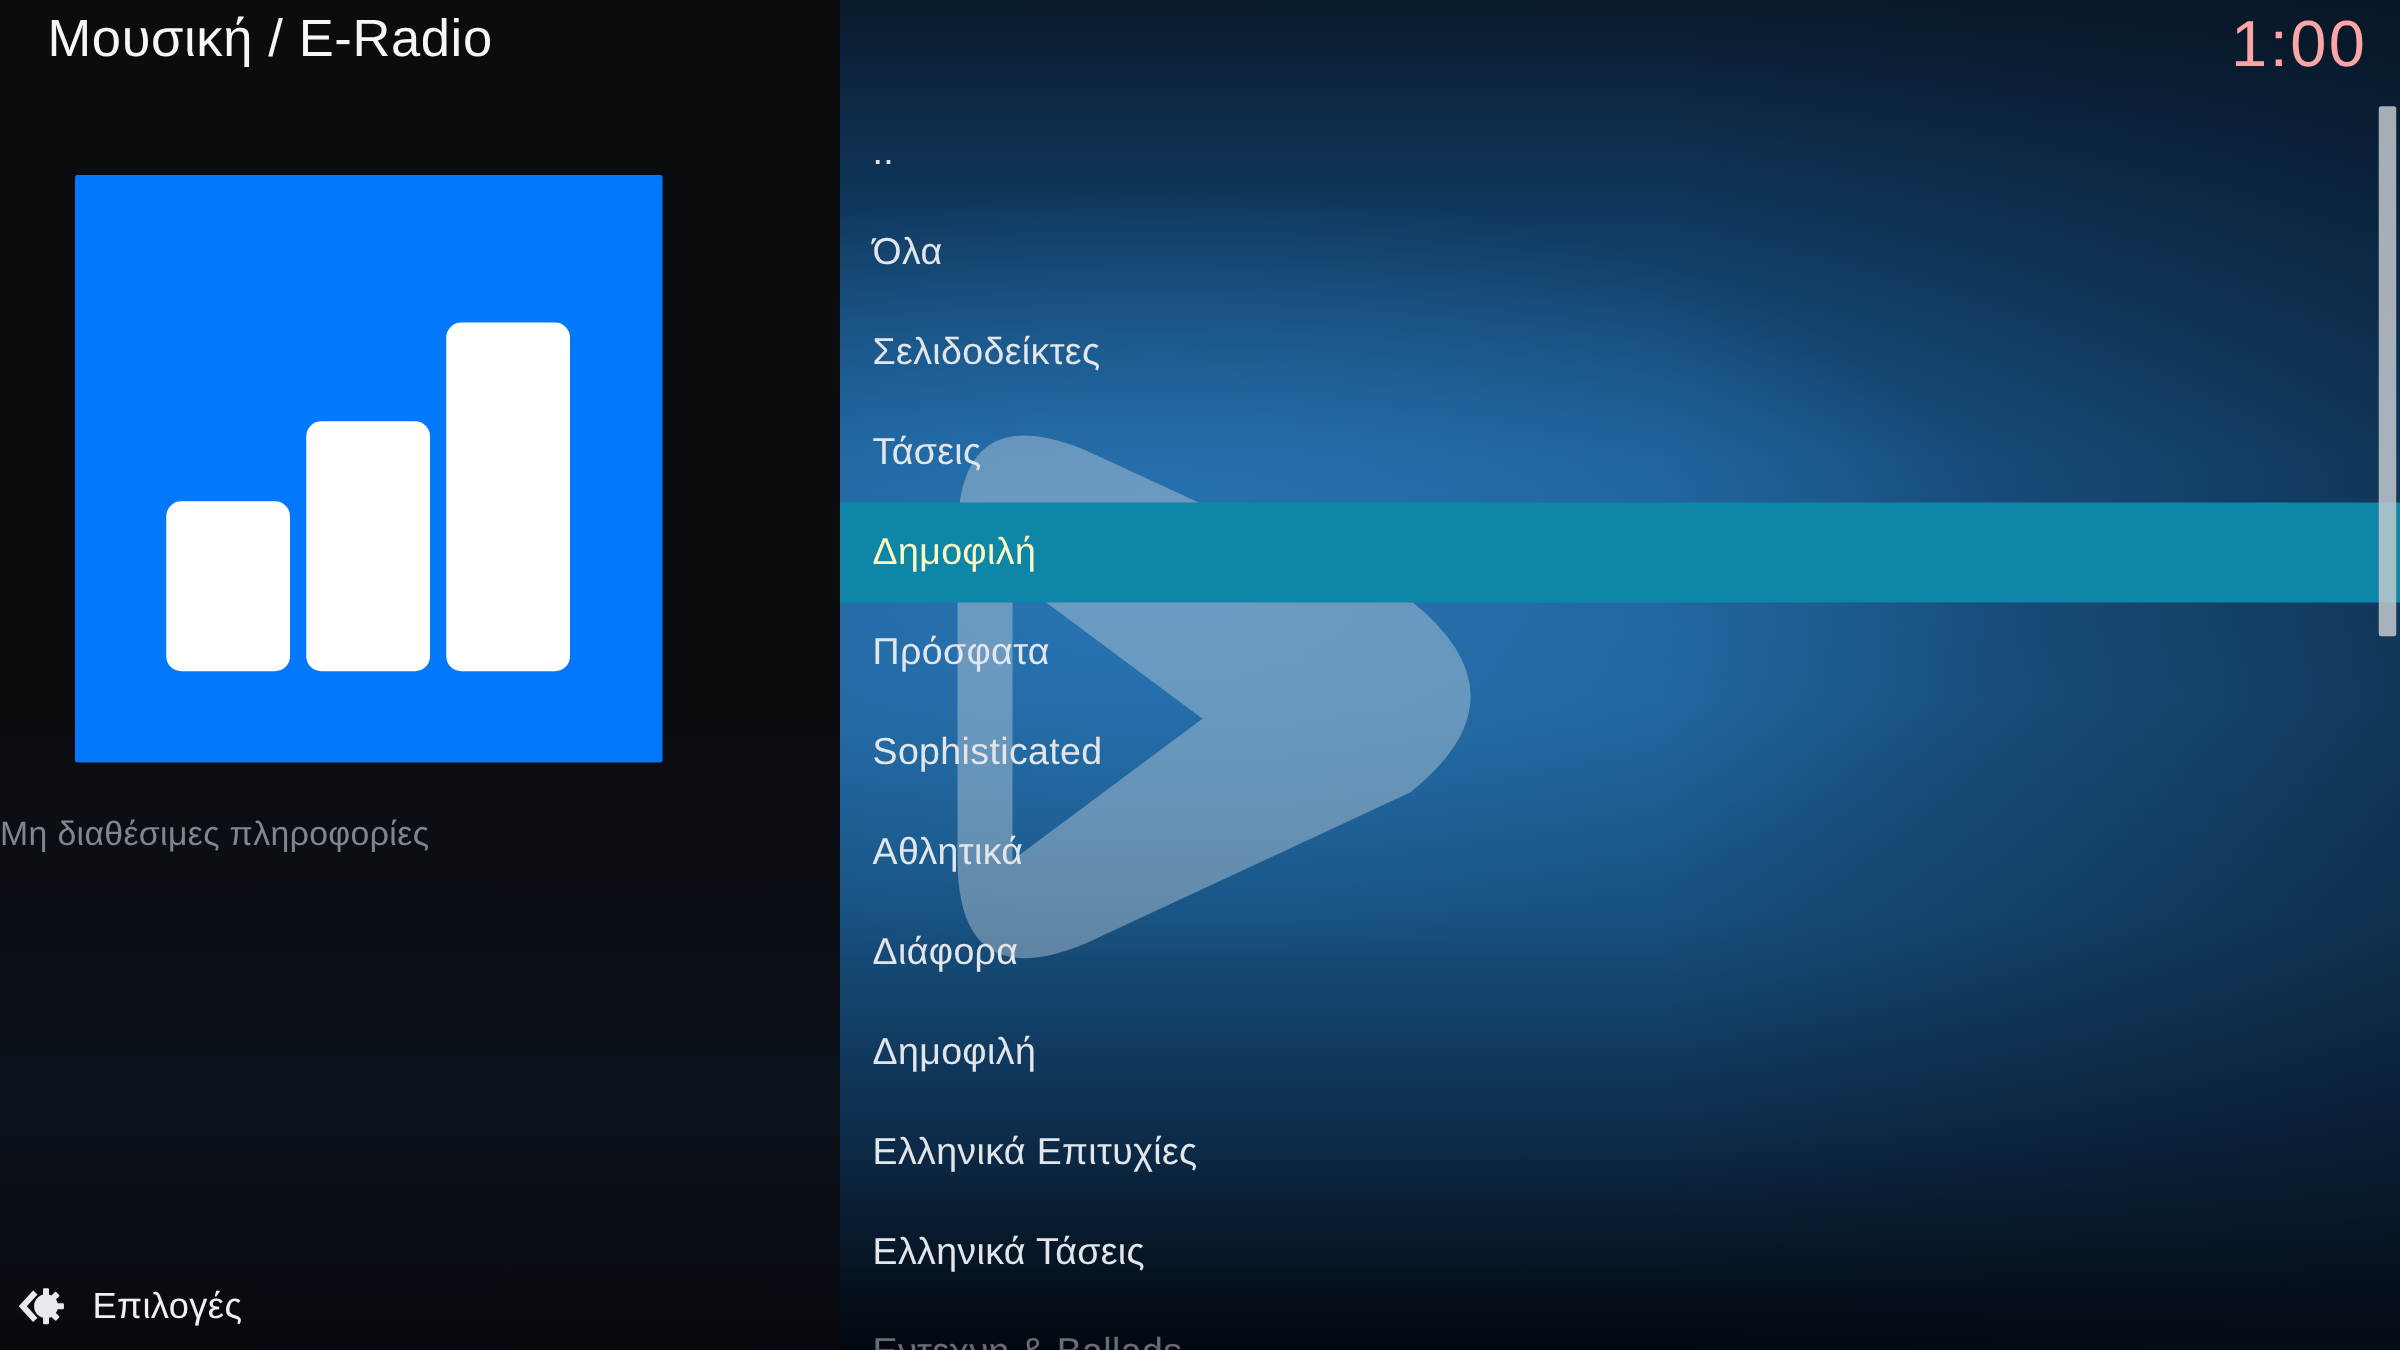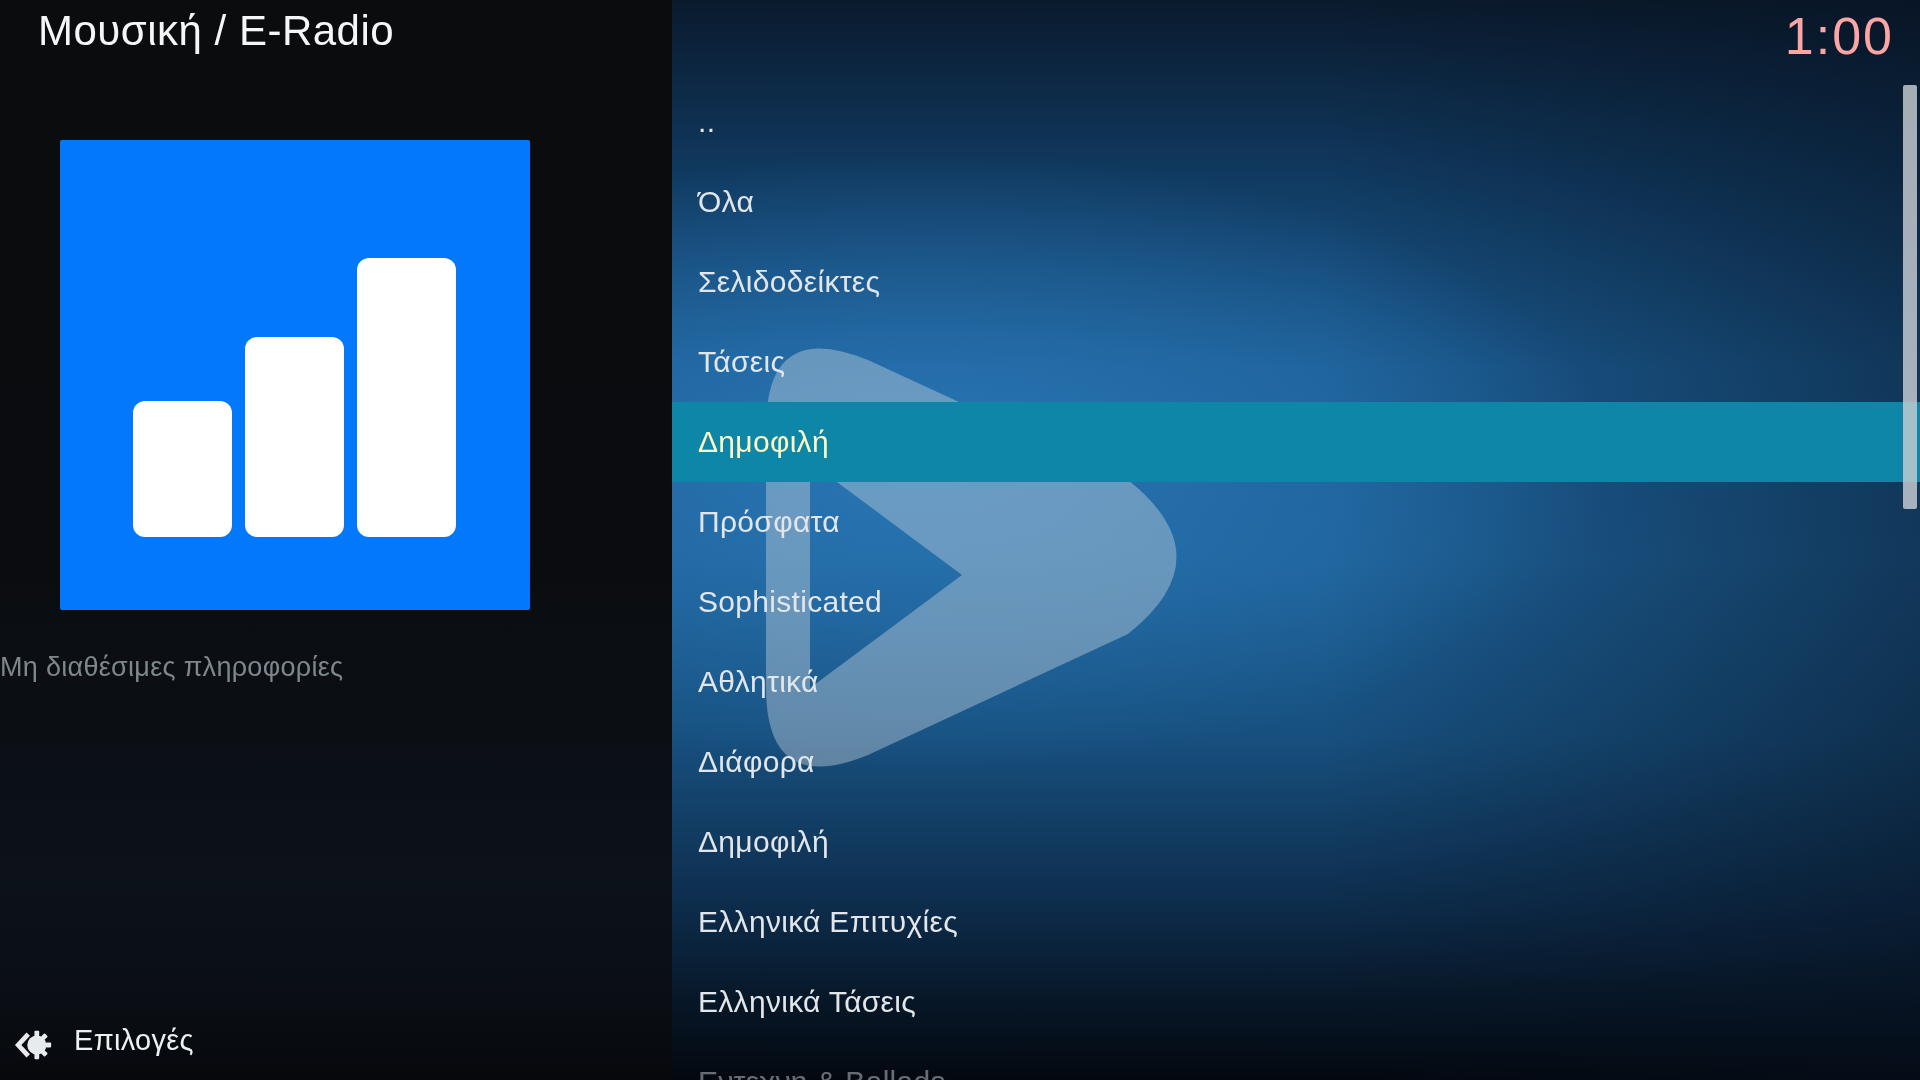--- a/index.html
+++ b/index.html
@@ -31,21 +31,21 @@
   }
   .bar{position:absolute;background:#fff;border-radius:12px;}
   .bar1{left:15.5%;width:21%;height:29%;bottom:15.5%;}
   .bar2{left:39.4%;width:21%;height:42.5%;bottom:15.5%;}
   .bar3{left:63.2%;width:21%;height:59.4%;bottom:15.5%;}
   .no-info{
     position:absolute;top:652px;left:0;width:595px;
     font-size:27px;color:#7e868e;letter-spacing:0.3px;
   }
   .options{
-    position:absolute;bottom:14px;left:12px;display:flex;align-items:flex-start;gap:20px;
+    position:absolute;bottom:14px;left:12px;display:flex;align-items:center;gap:20px;
     color:#eef1f4;cursor:pointer;
   }
   .options-icon{width:42px;height:42px;display:block;}
   .options-label{font-size:29px;letter-spacing:0.3px;}
   
   .clock{
     position:absolute;top:10px;right:26px;font-size:52px;font-weight:400;
     color:#fca5a5;letter-spacing:2px;line-height:1;font-family:"Liberation Sans","DejaVu Sans",sans-serif;
   }
   

